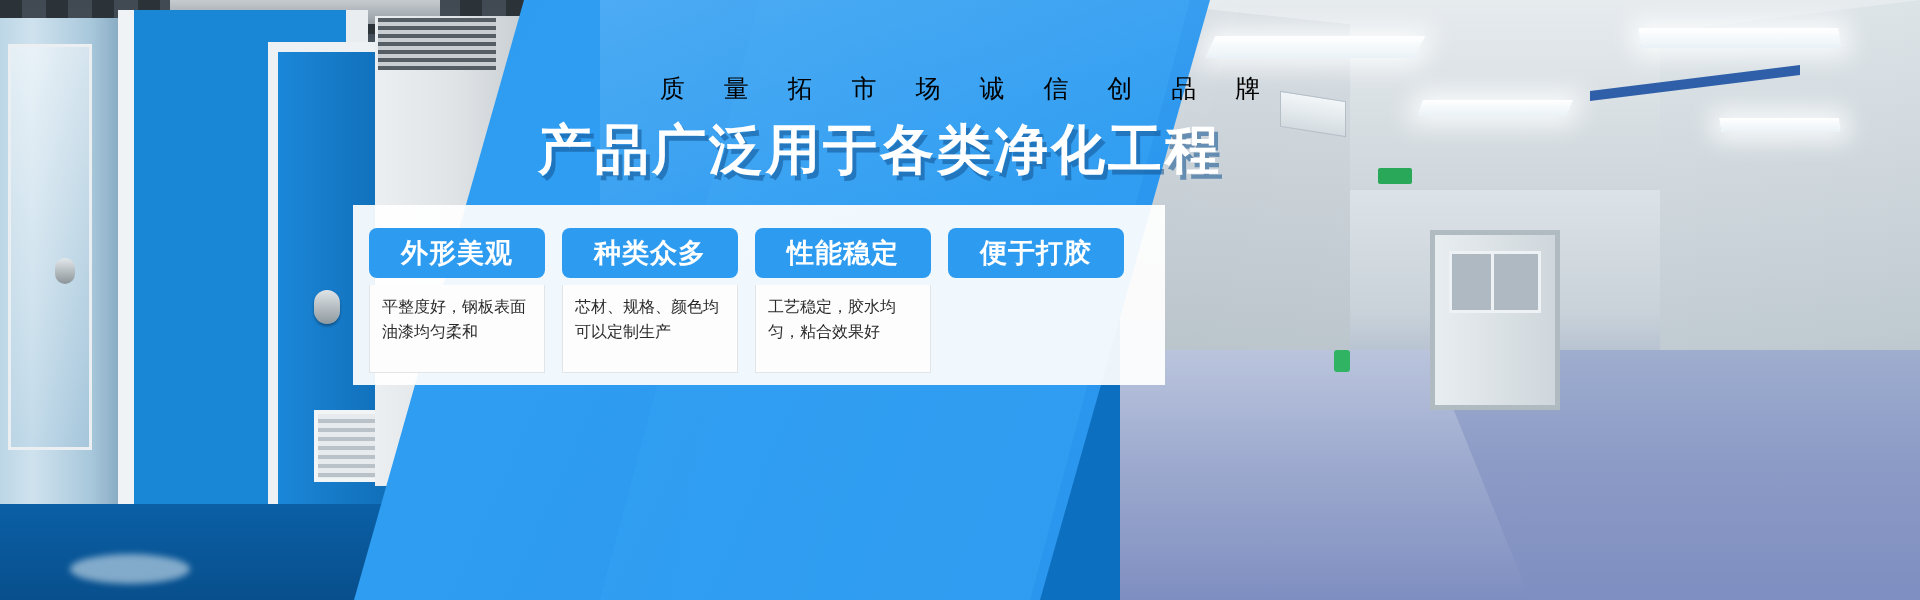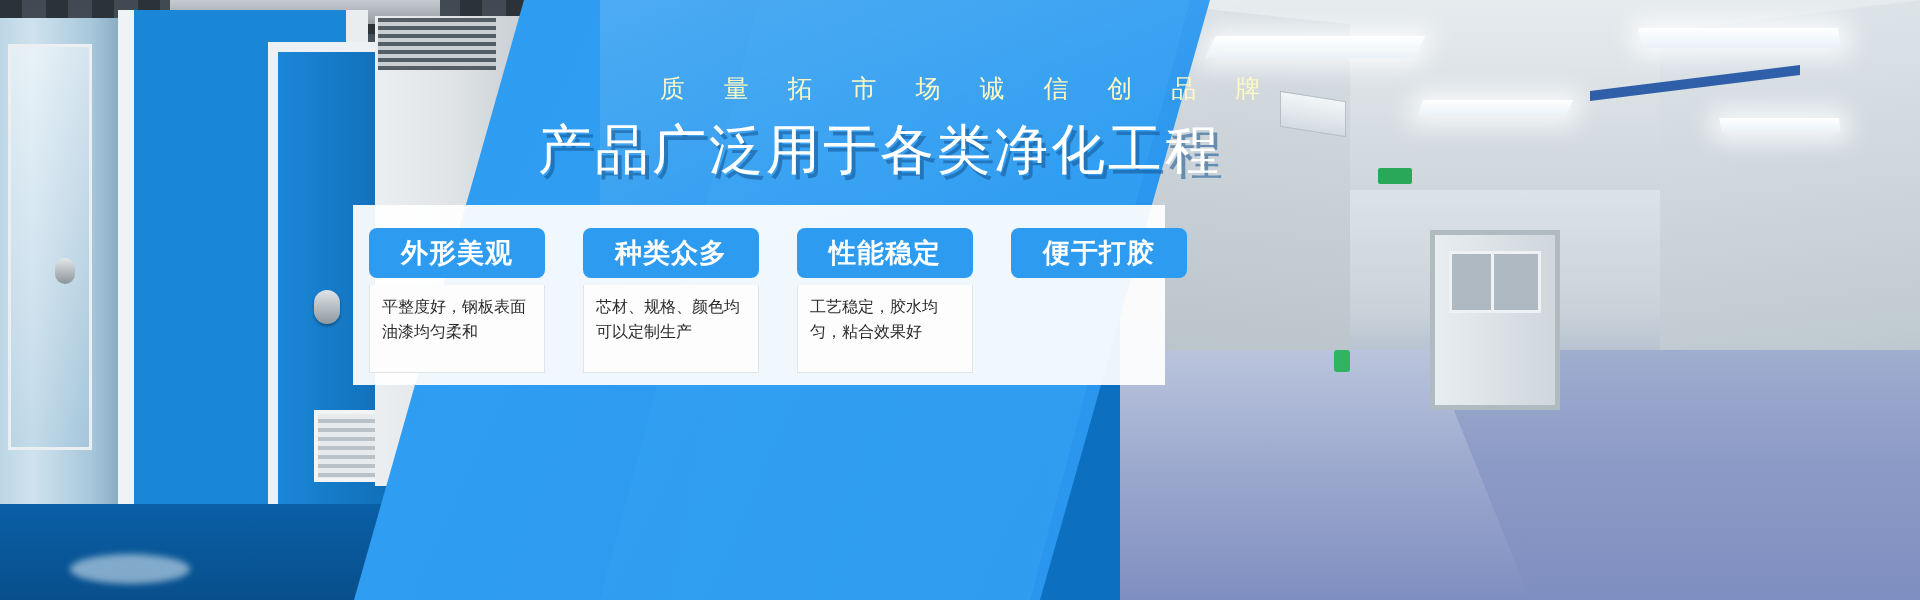--- a/index.html
+++ b/index.html
@@ -110,37 +110,37 @@
   .bp-sheen{
     position:absolute;left:600px;top:0;width:640px;height:600px;
     background:linear-gradient(160deg,rgba(255,255,255,.14),rgba(255,255,255,0) 45%);
     -webkit-clip-path:polygon(0 0,640px 0,480px 600px,0 600px);
     clip-path:polygon(0 0,640px 0,480px 600px,0 600px);
   }
 
   
   .tagline{
     position:absolute;left:0;top:72px;width:1920px;text-align:center;
-    font-size:25px;letter-spacing:16px;color:#fef9c3;
+    font-size:25px;letter-spacing:16px;color:#000000;
     text-indent:16px;font-weight:400;white-space:nowrap;
   }
   .headline{
     position:absolute;left:0;top:114px;width:1760px;text-align:center;
-    font-size:54px;font-weight:normal;color:#ffffff;letter-spacing:3px;
+    font-size:54px;font-weight:bold;color:#ffffff;letter-spacing:3px;
     text-shadow:4px 5px 0 rgba(19,84,145,.55);white-space:nowrap;
   }
 
   
   .tray{
     position:absolute;left:353px;top:205px;width:812px;height:180px;
     background:rgba(255,255,255,.93);
   }
   .cards{
     position:absolute;left:369px;top:228px;
-    display:flex;gap:38px;
+    display:flex;gap:17px;
   }
   .card{width:176px;}
   .card-head{
     height:50px;border-radius:8px;background:#2d9bf0;
     color:#fff;font-size:27px;font-weight:bold;letter-spacing:1px;
     display:flex;align-items:center;justify-content:center;
   }
   .card-body{
     margin-top:7px;min-height:88px;
     background:#fdfdfd;border:1px solid #e2e5e7;border-top:none;

